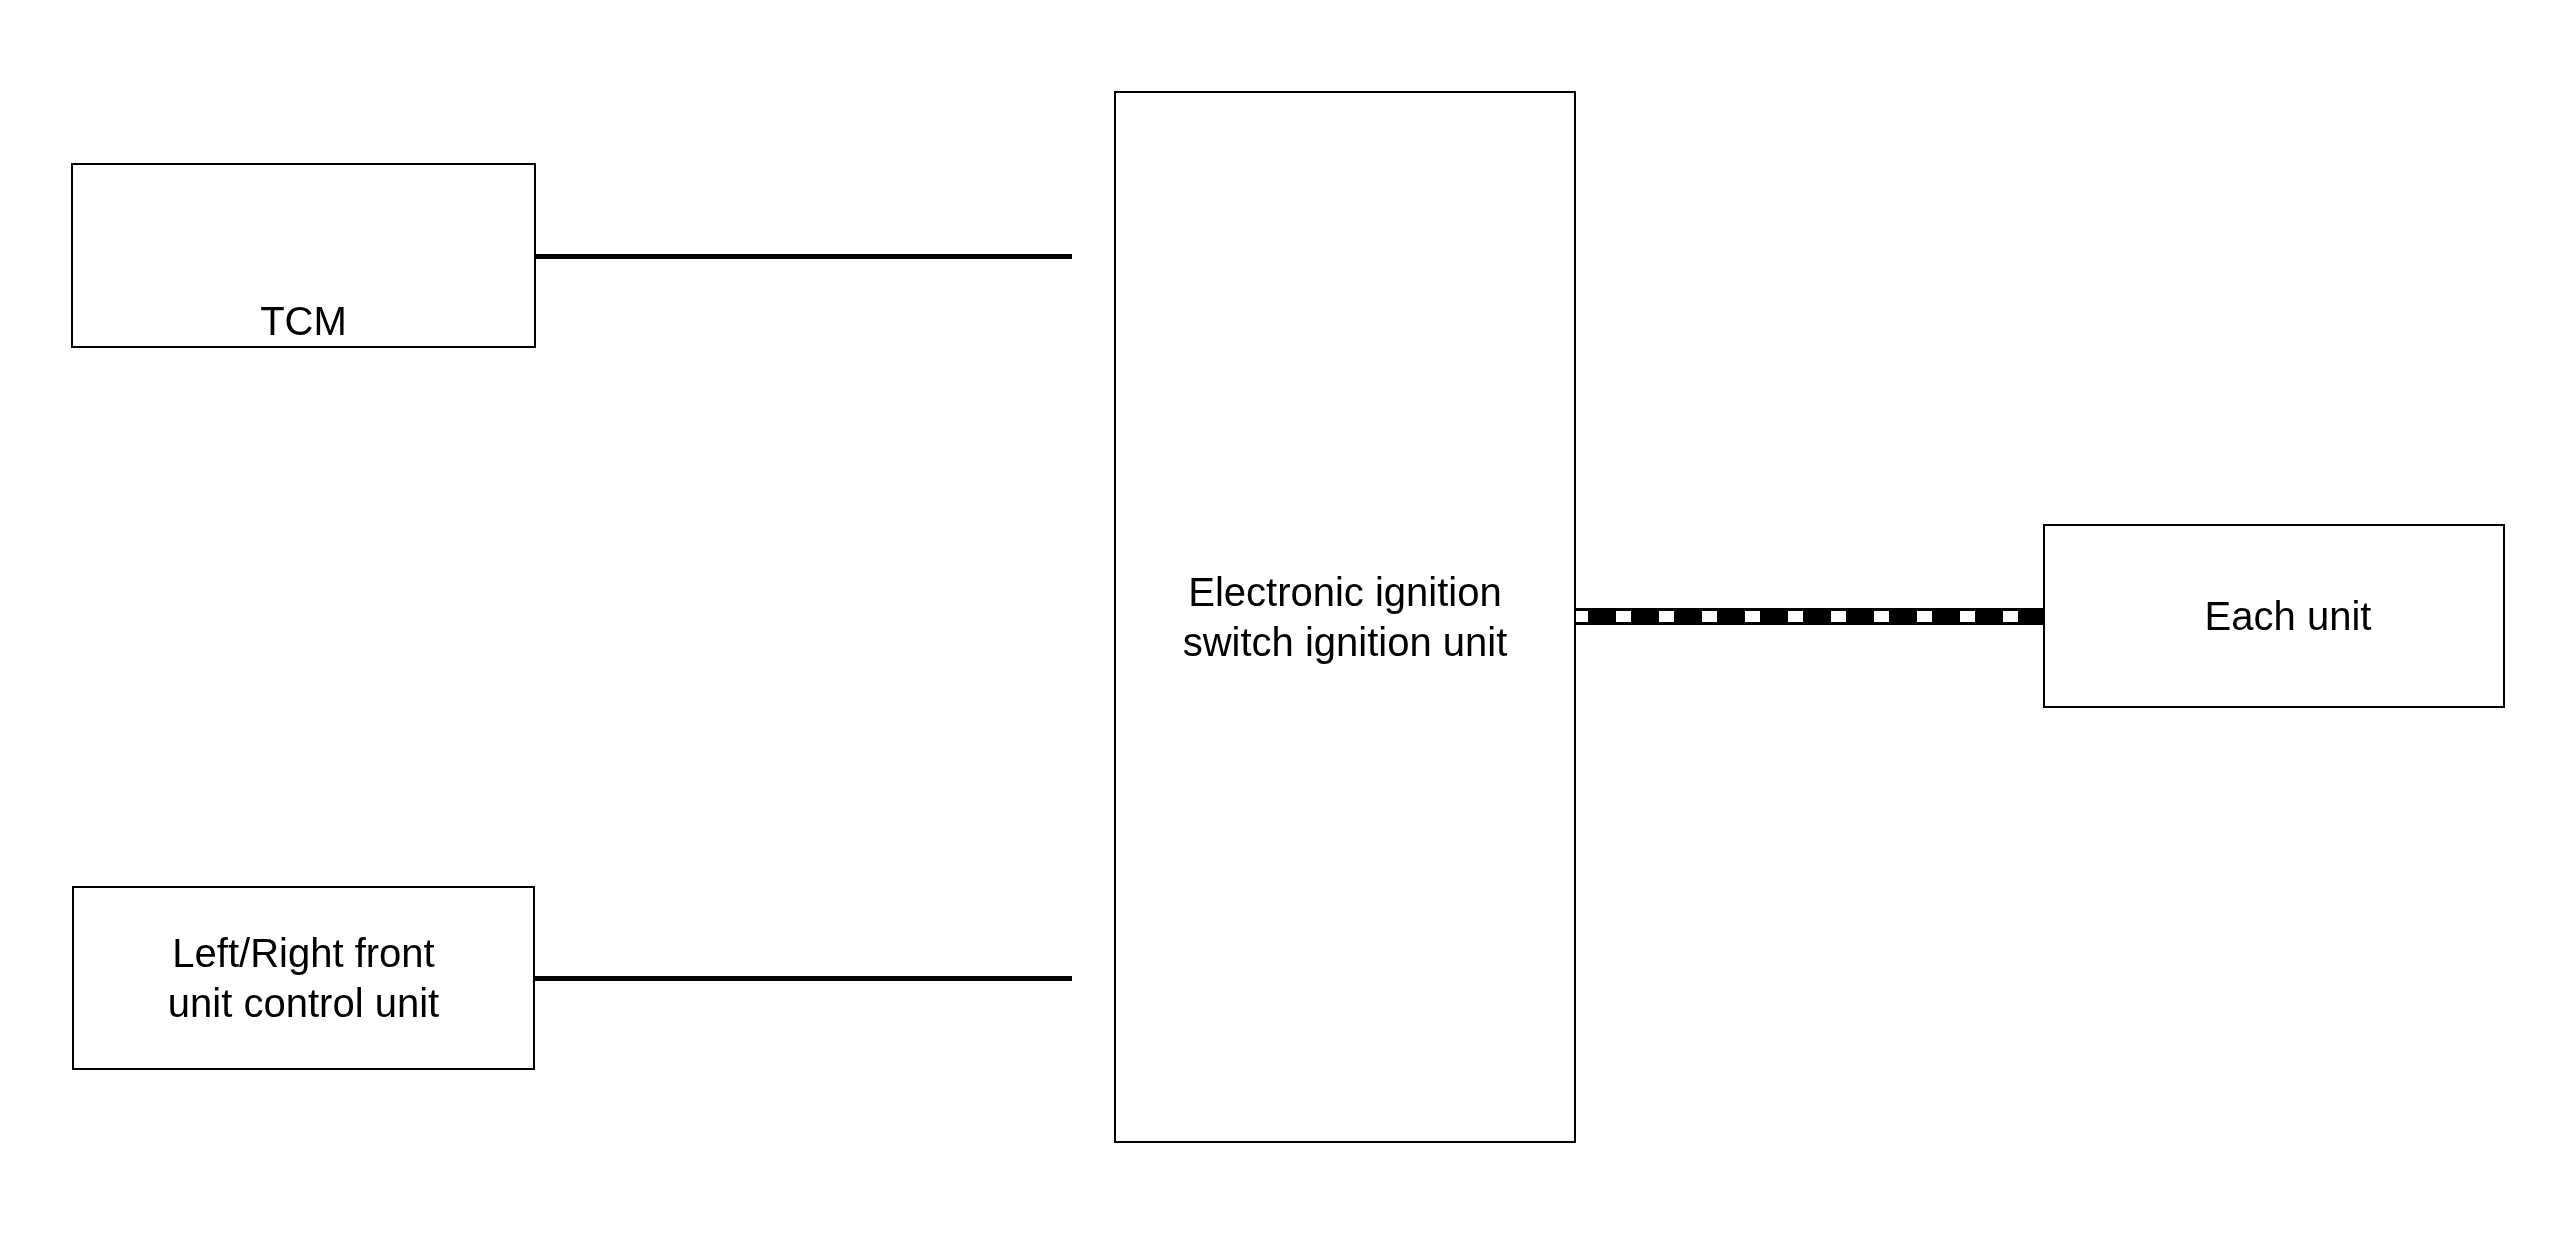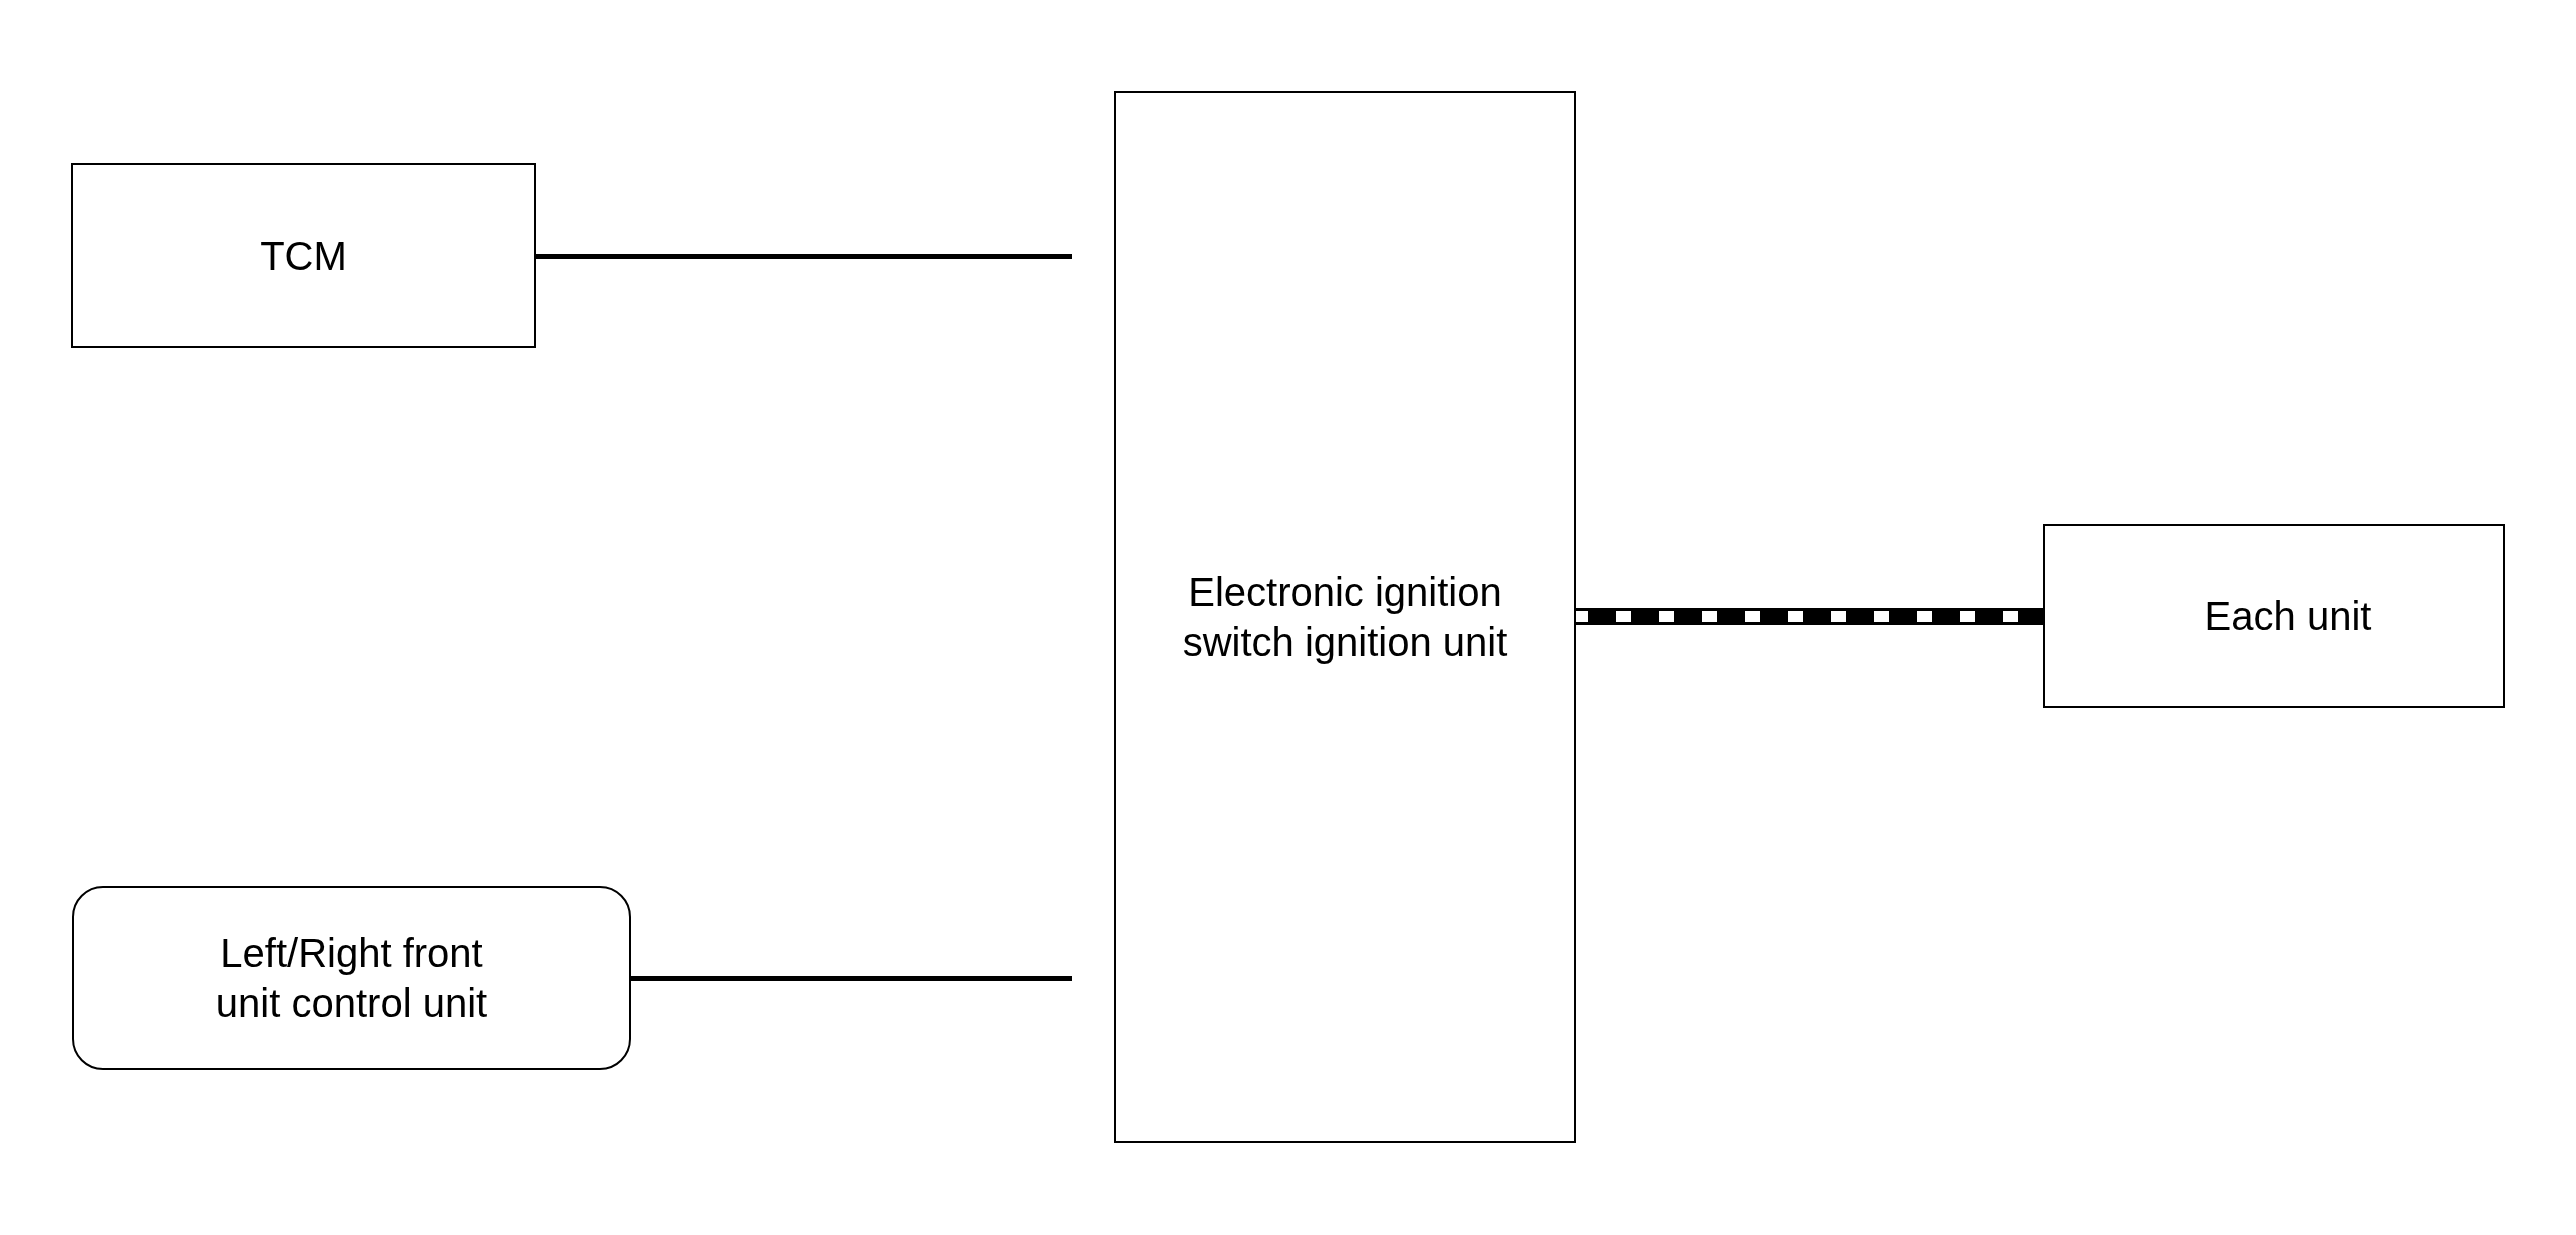--- a/index.html
+++ b/index.html
@@ -24,22 +24,22 @@
     display: flex;
     align-items: center;
     justify-content: center;
     text-align: center;
     font-size: 40px;
     line-height: 1.25;
     font-weight: 400;
     z-index: 2;
   }
   .node .label-line { display: block; }
-  #node-tcm  { left: 71px;  top: 163px;  width: 465px; height: 185px; }
-  #node-door { left: 72px;  top: 886px; width: 559px; height: 184px; border-radius: 31px; }
+  #node-tcm  { left: 71px;  top: 163px;  width: 465px; height: 185px; align-items: flex-end; }
+  #node-door { left: 72px;  top: 886px; width: 463px; height: 184px; }
   #node-eis  { left: 1070px; top: 91px;  width: 462px; height: 1052px; margin-left: 44px; }
   #node-each { left: 2043px; top: 524px;  width: 462px; height: 184px; padding-left: 28px; }
 
   .connector-solid {
     position: absolute;
     height: 4.5px;
     background: #000000;
     z-index: 1;
   }
   #conn-tcm-eis  { left: 536px; top: 254px;  width: 536px; }

